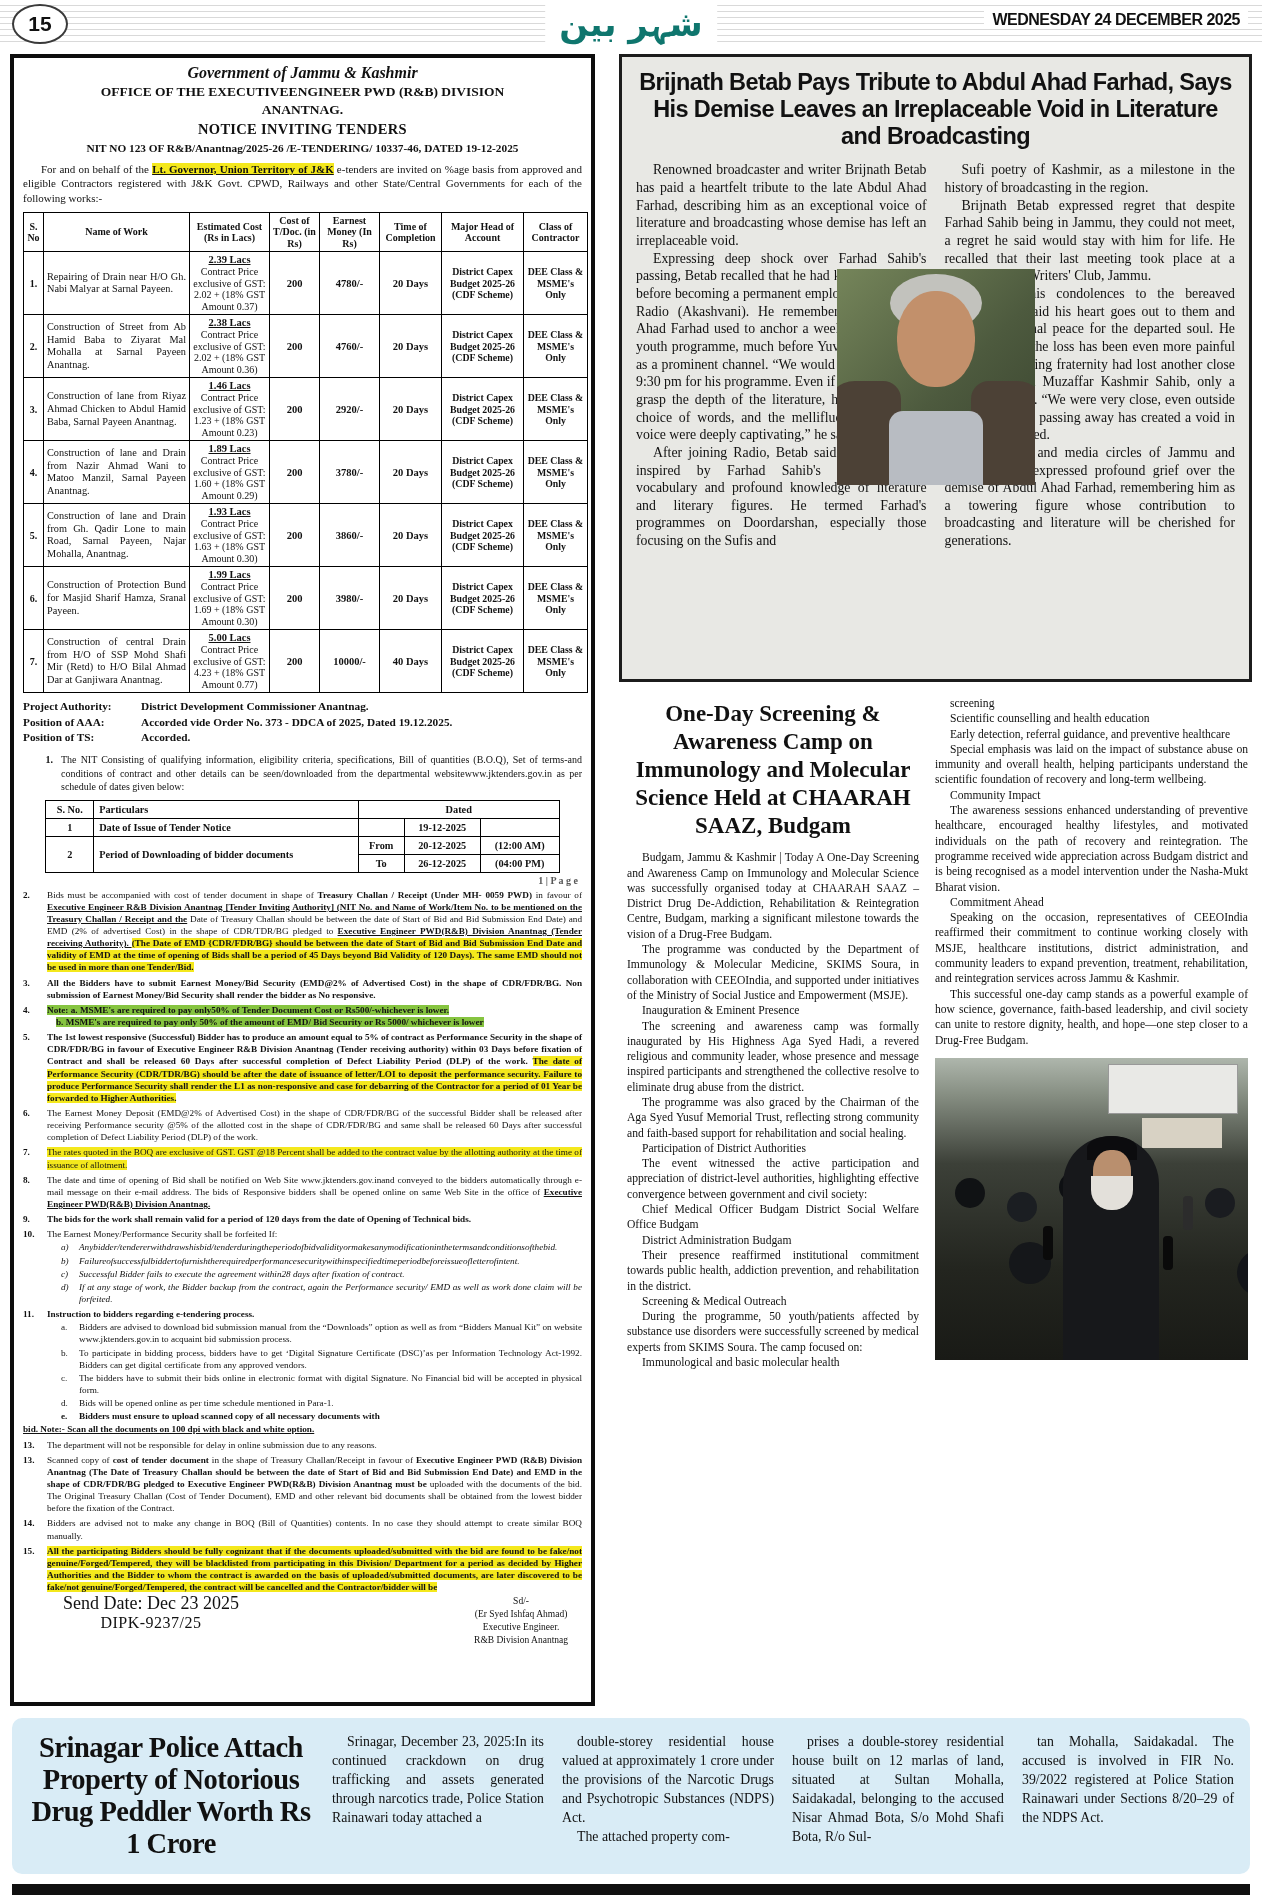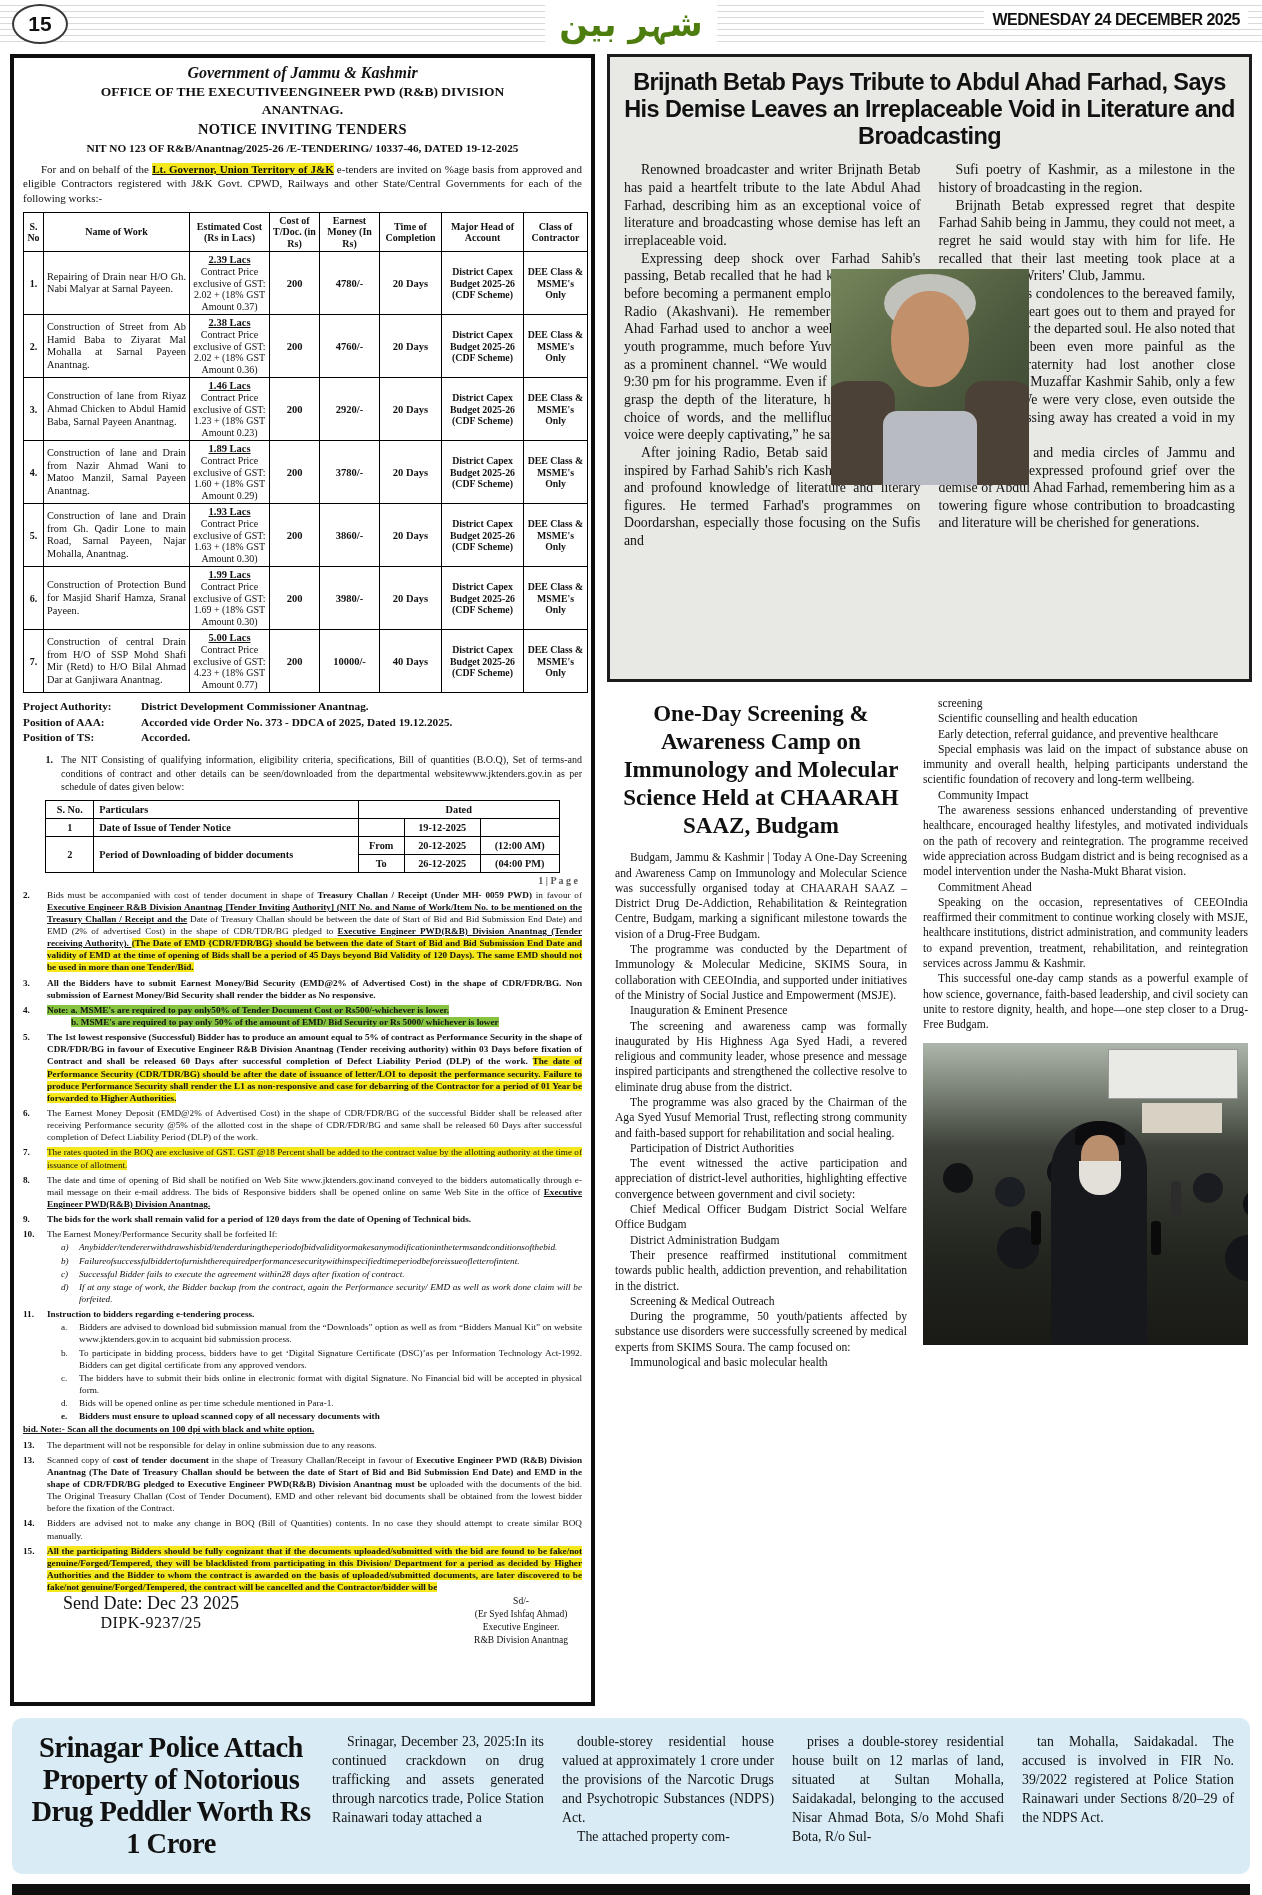--- a/index.html
+++ b/index.html
@@ -7,26 +7,26 @@
        font-family:"Liberation Serif", serif;color:#111;}
   .page{width:1262px;height:1895px;background:#fff;}
 
   
   .masthead{height:46px;position:relative;
     background:repeating-linear-gradient(180deg,#fff 0 5px,#d9d9d9 5px 6px);}
   .page-num{position:absolute;left:12px;top:4px;width:52px;height:36px;border:2px solid #3a3a3a;
     border-radius:50%;background:#fff;display:flex;align-items:center;justify-content:center;
     font-family:"Liberation Sans",sans-serif;font-weight:bold;font-size:21px;}
   .logo{position:absolute;left:50%;top:0;transform:translateX(-50%);background:#fff;padding:0 14px;
-    color:#4d7c0f;font-family:"DejaVu Sans",sans-serif;font-weight:bold;font-size:34px;line-height:48px;}
+    color:#0f766e;font-family:"DejaVu Sans",sans-serif;font-weight:bold;font-size:34px;line-height:48px;}
   .issue-date{position:absolute;right:14px;top:11px;background:#fff;padding:0 8px;
     font-family:"Liberation Sans",sans-serif;font-weight:bold;font-size:16px;letter-spacing:-0.5px;}
 
   
-  .content{display:flex;gap:12px;padding:8px 10px 0 10px;}
+  .content{display:flex;gap:24px;padding:8px 10px 0 10px;}
   .tender-box{flex:none;width:585px;height:1652px;border:4px solid #0d0d0d;background:#fff;
     padding:6px 9px;box-sizing:border-box;overflow:hidden;}
   .right-col{flex:1;display:flex;flex-direction:column;gap:12px;min-width:0;}
 
   
   .t-gov{font-style:italic;font-weight:bold;font-size:16px;text-align:center;}
   .t-office{font-weight:bold;font-size:13.5px;text-align:center;margin-top:2px;}
   .t-place{font-weight:bold;font-size:13.5px;text-align:center;margin-top:2px;}
   .t-title{font-weight:bold;font-size:14.5px;text-align:center;margin-top:3px;letter-spacing:0.3px;}
   .t-nit{font-weight:bold;font-size:11.3px;text-align:center;margin-top:4px;}
@@ -320,21 +320,21 @@
         <div class="note">
             <span class="n">2.</span>
             <span class="t"><span>Bids must be accompanied with cost of tender document in shape of </span><span class="b">Treasury Challan / Receipt (Under MH- 0059 PWD)</span><span> in favour of </span><span class="b u">Executive Engineer R&amp;B Division Anantnag [Tender Inviting Authority] (NIT No. and Name of Work/Item No. to be mentioned on the Treasury Challan / Receipt and the</span><span> Date of Treasury Challan should be between the date of Start of Bid and Bid Submission End Date) and EMD (2% of advertised Cost) in the shape of CDR/TDR/BG pledged to </span><span class="b u">Executive Engineer PWD(R&amp;B) Division Anantnag (Tender receiving Authority). </span><span class="b hl-y">(The Date of EMD {CDR/FDR/BG} should be between the date of Start of Bid and Bid Submission End Date and validity of EMD at the time of opening of Bids shall be a period of 45 Days beyond Bid Validity of 120 Days). The same EMD should not be used in more than one Tender/Bid.</span></span>
           </div>
         <div class="note">
             <span class="n">3.</span>
             <span class="t b">All the Bidders have to submit Earnest Money/Bid Security (EMD@2% of Advertised Cost) in the shape of CDR/FDR/BG. Non submission of Earnest Money/Bid Security shall render the bidder as No responsive.</span>
           </div>
         <div class="note">
             <span class="n">4.</span>
-            <span class="t b"><span class="hl-g">Note: a. MSME's are required to pay only50% of Tender Document Cost or Rs500/-whichever is lower.</span><br><span class="hl-g" style="margin-left:24px">b. MSME's are required to pay only 50% of the amount of EMD/ Bid Security or Rs 5000/ whichever is lower</span></span>
+            <span class="t b"><span class="hl-g">Note: a. MSME's are required to pay only50% of Tender Document Cost or Rs500/-whichever is lower.</span><br><span class="hl-g" style="margin-left:9px">b. MSME's are required to pay only 50% of the amount of EMD/ Bid Security or Rs 5000/ whichever is lower</span></span>
           </div>
         <div class="note">
             <span class="n">5.</span>
             <span class="t b"><span>The 1st lowest responsive (Successful) Bidder has to produce an amount equal to 5% of contract as Performance Security in the shape of CDR/FDR/BG in favour of Executive Engineer R&amp;B Division Anantnag (Tender receiving authority) within 03 Days before fixation of Contract and shall be released 60 Days after successful completion of Defect Liability Period (DLP) of the work. </span><span class="hl-y">The date of Performance Security (CDR/TDR/BG) should be after the date of issuance of letter/LOI to deposit the performance security. Failure to produce Performance Security shall render the L1 as non-responsive and case for debarring of the Contractor for a period of 01 Year be forwarded to Higher Authorities.</span></span>
           </div>
         <div class="note">
             <span class="n">6.</span>
             <span class="t">The Earnest Money Deposit (EMD@2% of Advertised Cost) in the shape of CDR/FDR/BG of the successful Bidder shall be released after receiving Performance security @5% of the allotted cost in the shape of CDR/FDR/BG and same shall be released 60 Days after successful completion of Defect Liability Period (DLP) of the work.</span>
           </div>
         <div class="note">

